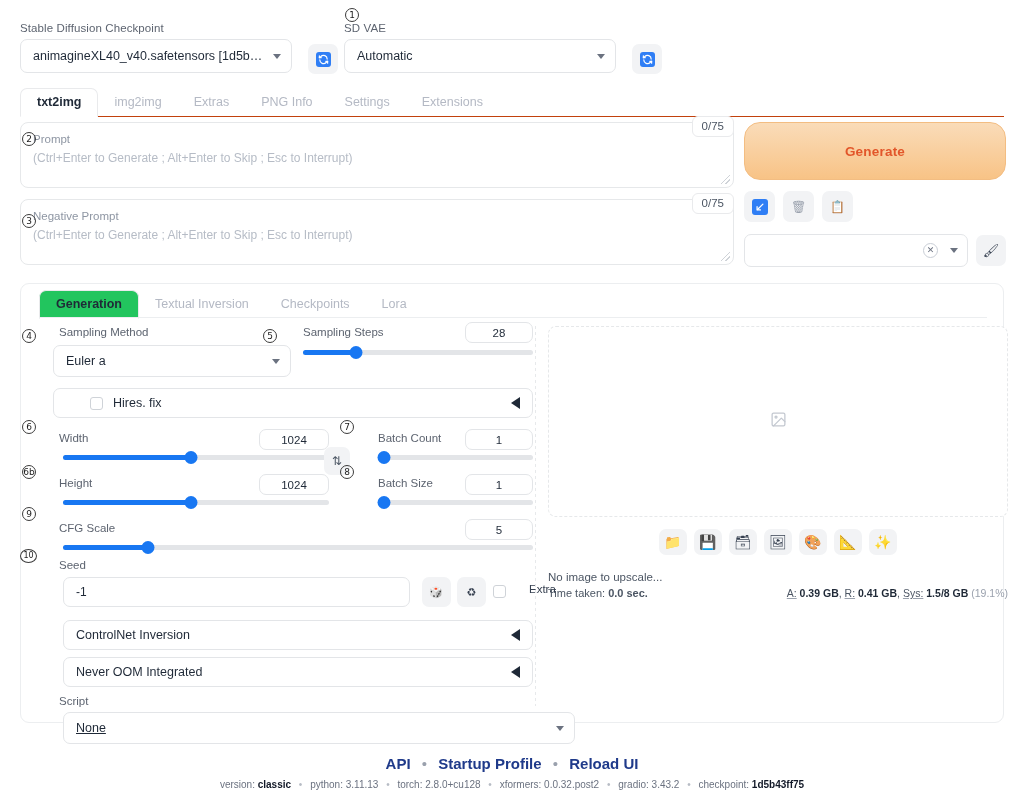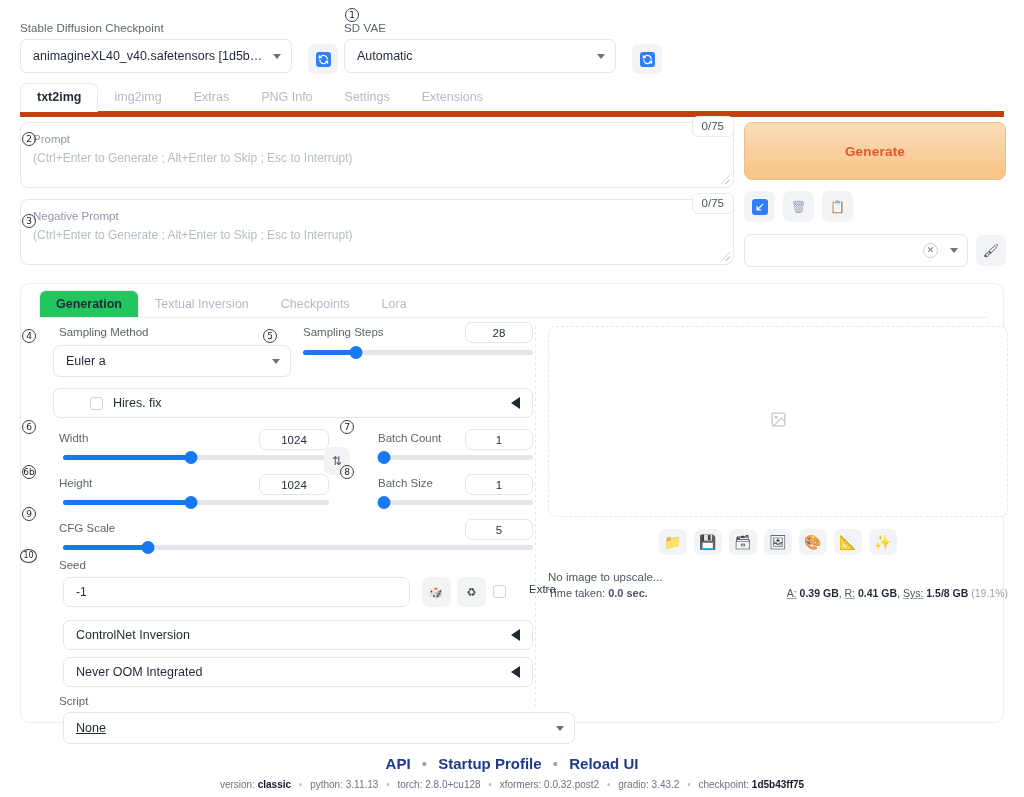--- a/index.html
+++ b/index.html
@@ -37,21 +37,21 @@
   }
   .refresh-inner svg { display:block; }
   #ckpt-refresh { left: 288px; top: 22px; }
   #vae-refresh  { left: 612px; top: 22px; }
   .ckpt-dd { width: 272px; }
   .vae-dd  { width: 272px; }
 
   
   .tabstrip {
     position: absolute; left: 20px; top: 88px; width: 984px; height: 29px;
-    border-bottom: 6px solid #c2410c; display: flex; align-items: flex-end; gap: 0;
+    border-bottom: 1px solid #c2410c; display: flex; align-items: flex-end; gap: 0;
   }
   .tab { font-size: 12.5px; padding: 6px 16px 7px; color: #b4b9c4; cursor: pointer; }
   .tab.active {
     color: #1f2937; font-weight: 600; background: #fff;
     border: 1px solid #e9eaec; border-bottom: 1px solid #fff;
     border-radius: 7px 7px 0 0; margin-bottom: -1px;
   }
 
   
   .promptcol { position: absolute; left: 20px; top: 122px; width: 714px; }
@@ -72,21 +72,21 @@
   .resize-grip {
     position: absolute; right: 3px; bottom: 3px; width: 9px; height: 9px;
     background:
       linear-gradient(135deg, transparent 45%, #cfd3d8 45%, #cfd3d8 55%, transparent 55%),
       linear-gradient(135deg, transparent 70%, #cfd3d8 70%, #cfd3d8 80%, transparent 80%);
   }
 
   
   .gencol { position: absolute; left: 744px; top: 122px; width: 262px; }
   .generate-btn {
-    height: 58px; border-radius: 8px;
+    height: 58px; border-radius: 16px;
     background: linear-gradient(180deg, #fbd9b4 0%, #f9c municipal 0%, #f9c58c 100%);
     background: linear-gradient(180deg, #fadcb9 0%, #f8c386 100%);
     border: 1px solid #f3bd82;
     display: flex; align-items: center; justify-content: center;
     color: #e2562a; font-size: 13.5px; font-weight: 700; letter-spacing: .2px;
   }
   .smallbtn-row { display: flex; gap: 8px; margin-top: 11px; }
   .smallbtn {
     width: 31px; height: 31px; border-radius: 7px; background: #f2f3f5;
     display: flex; align-items: center; justify-content: center; font-size: 13px;

